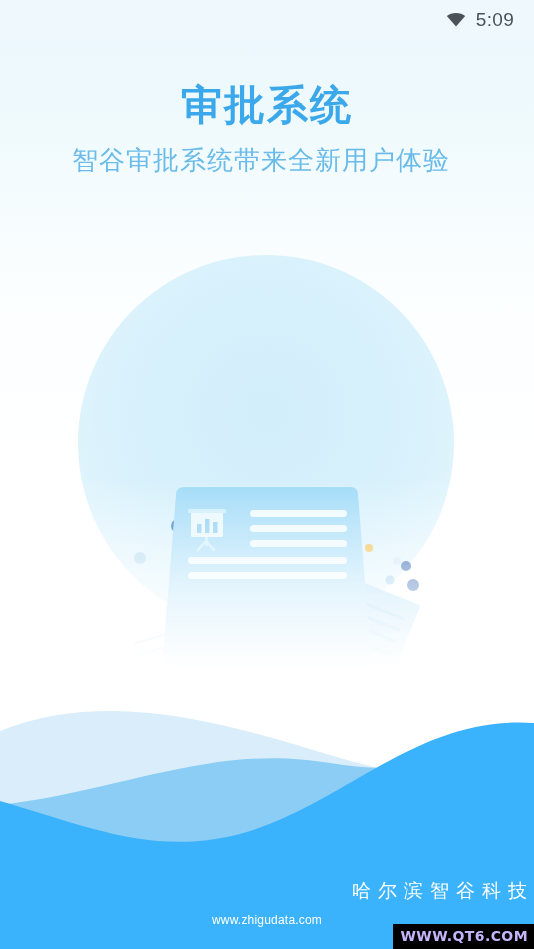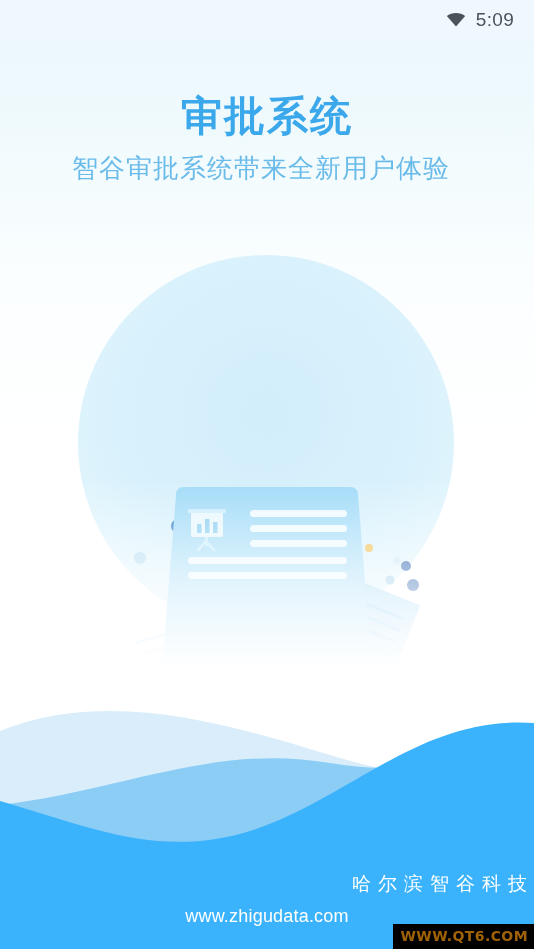--- a/index.html
+++ b/index.html
@@ -51,22 +51,22 @@
     top: 86px;
     left: 0; right: 0;
     text-align: center;
   }
   .app-title {
     font-size: 41px;
     font-weight: bold;
     color: #3aa8ea;
     letter-spacing: 2px;
     line-height: 1.12;
-    margin: 8px;
-    font-family: Liberation Serif, serif;
+    margin: 0;
+    font-family: Liberation Mono, monospace;
   }
   .app-subtitle {
     margin: 11px 12px 0 0;
     font-size: 26px;
     color: #6abbe9;
     letter-spacing: 1px;
     font-weight: normal;
     font-family: "DejaVu Sans", "Liberation Sans", sans-serif;
   }
 
@@ -99,32 +99,32 @@
     color: #ffffff;
     font-size: 19px;
     letter-spacing: 7px;
     text-indent: 7px;
     font-family: "DejaVu Sans", "Liberation Sans", sans-serif;
     text-align: right;
   }
   .footer-url {
     margin-top: 9px;
     color: #ffffff;
-    font-size: 18px;
+    font-size: 12px;
     letter-spacing: 0.2px;
     font-family: "Liberation Sans", sans-serif;
   }
 
   
   .watermark {
     position: absolute;
     right: 0;
     bottom: 0;
     background: #000000;
-    color: #a16207;
+    color: #c4b5fd;
     font-size: 14px;
     font-weight: bold;
     letter-spacing: 0.4px;
     padding: 4px 6px 5px 7px;
     font-family: "DejaVu Sans", "Liberation Sans", sans-serif;
     z-index: 9;
   }
 </style>
 </head>
 <body>

